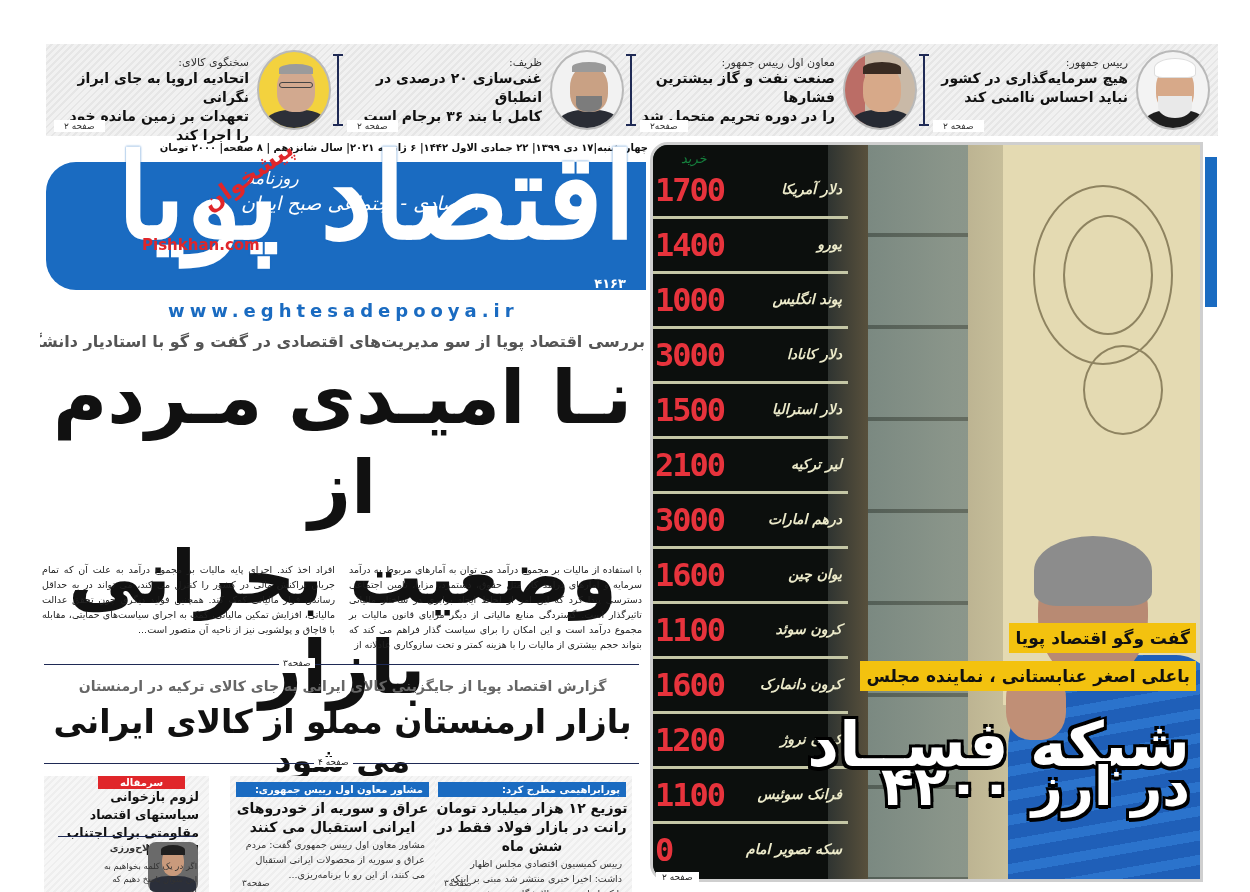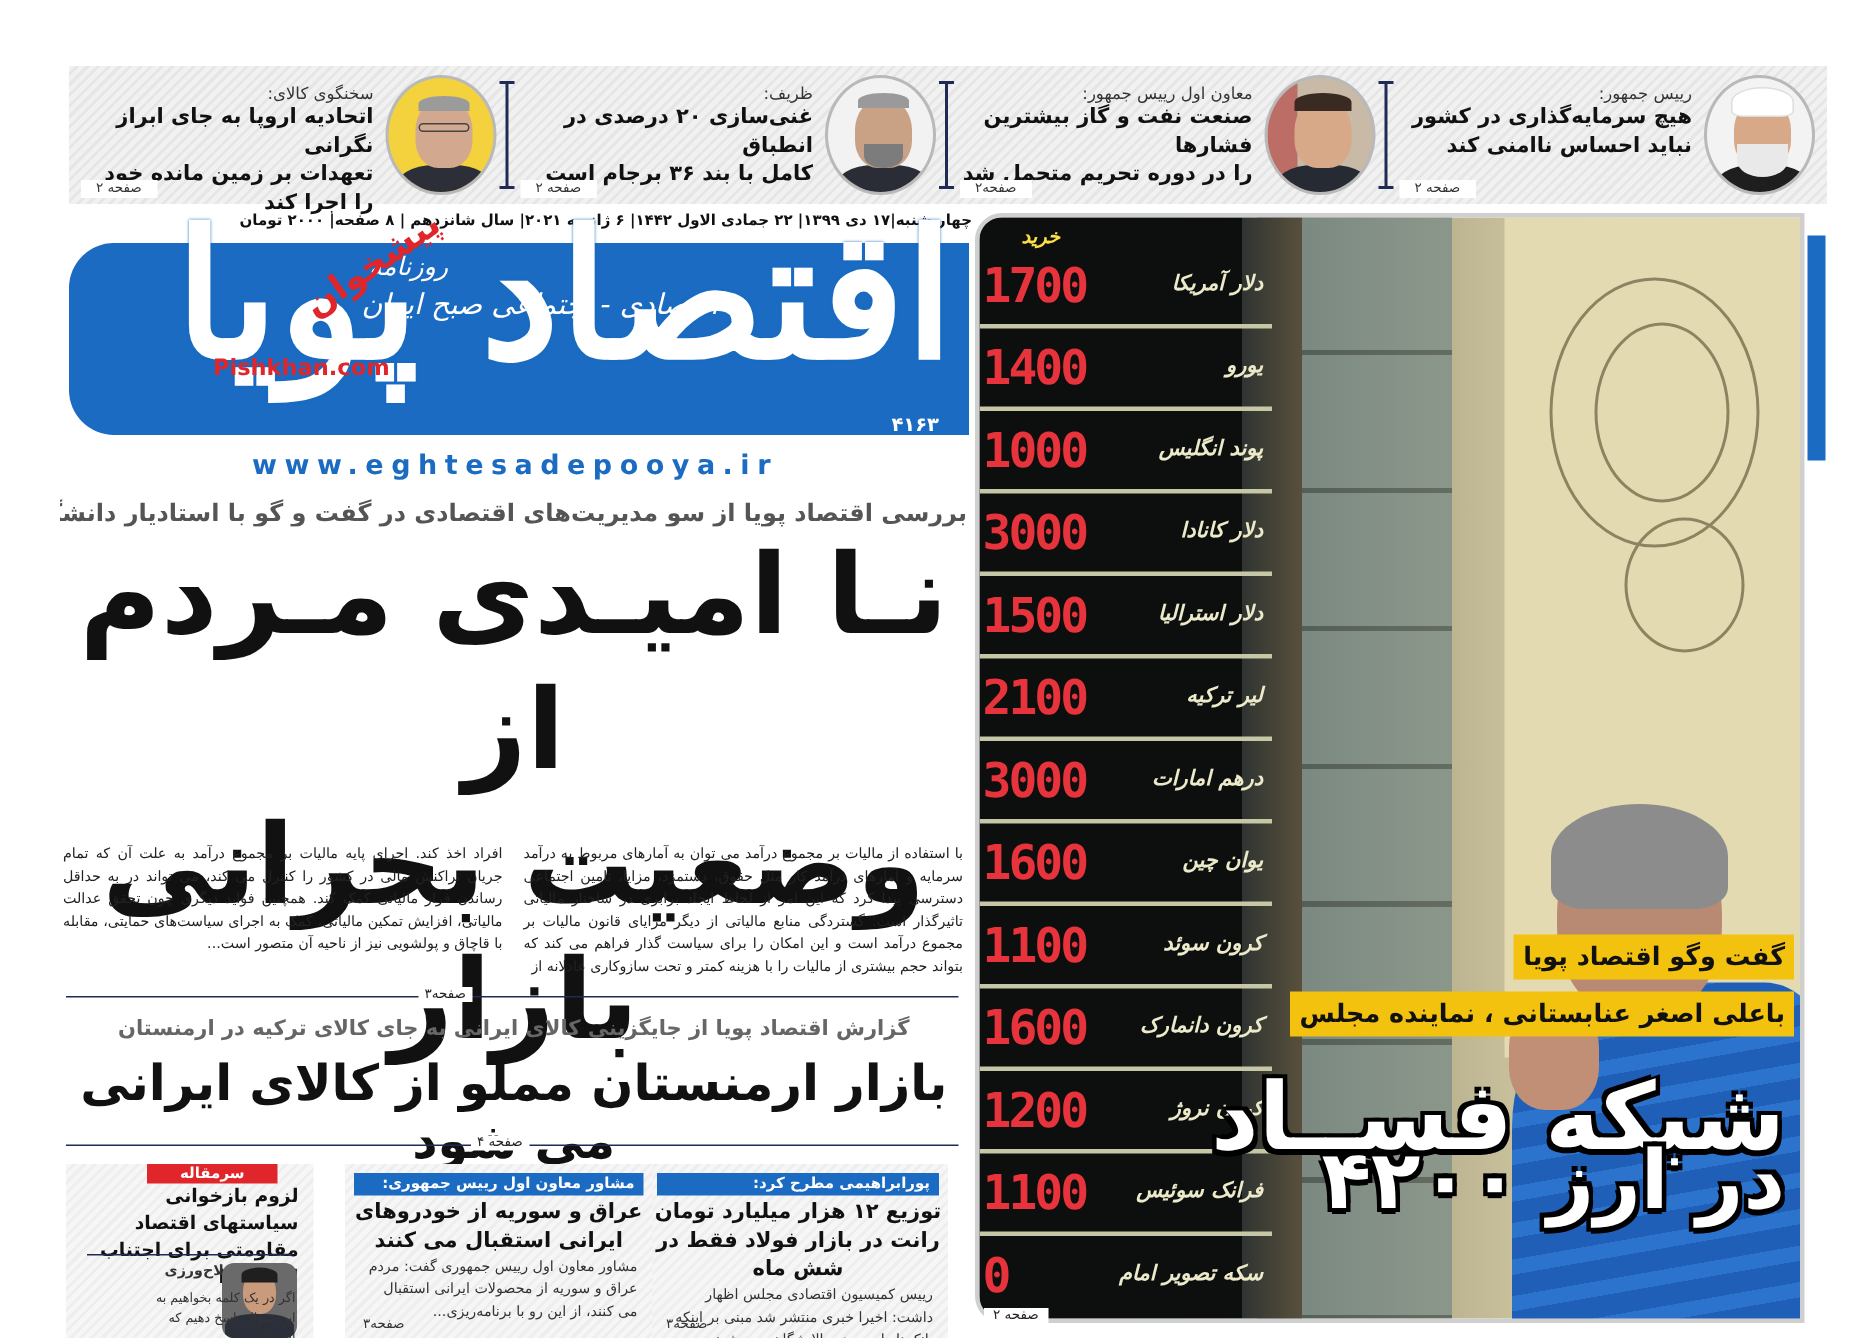--- a/index.html
+++ b/index.html
@@ -131,21 +131,21 @@
     background: linear-gradient(90deg, #2a3a36 0%, #3b4c47 30%, #b9b08f 55%, #d7cfa7 75%, #e5dcb5 100%);
     border: 3px solid #cfcfcf;
   }
   .photo-panel .frame-dark { position: absolute; left: 175px; top: 0; width: 40px; height: 100%; background: linear-gradient(90deg,#2f3431,#58503c); }
   .photo-panel .window { position: absolute; left: 185px; top: 0; width: 130px; height: 100%;
     background: repeating-linear-gradient(180deg, #7f8f89 0 88px, #4e5a54 88px 92px); opacity: .8; }
   .photo-panel .pillar { position: absolute; left: 350px; top: 0; width: 200px; height: 560px; background: #e4dab2; }
   .photo-panel .pillar .carve { position: absolute; border: 2px solid #8e8360; border-radius: 50%; }
 
   .board { position: absolute; left: 0; top: 0; width: 175px; height: 100%; background: #0c0f0d; }
-  .board .board-head { position: absolute; left: 28px; top: 6px; font-size: 13px; font-weight: bold; color: #fde047; font-style: italic; }
+  .board .board-head { position: absolute; left: 28px; top: 6px; font-size: 13px; font-weight: normal; color: #15803d; font-style: italic; }
   .board .row { position: absolute; left: 0; width: 195px; height: 52px; border-bottom: 3px solid #c5c7a6; }
   .board .row .value { position: absolute; left: 2px; top: 4px; font-family: "DejaVu Sans Mono", monospace; font-size: 32px; font-weight: bold; color: #e7333c; letter-spacing: -2px; }
   .board .row .name { position: absolute; right: 6px; top: 14px; font-size: 14px; font-weight: bold; color: #eceaca; font-style: italic; }
 
   .man { position: absolute; left: 335px; top: 395px; width: 220px; height: 345px; }
   .man .head { position: absolute; left: 50px; top: 0; width: 110px; height: 140px; border-radius: 50% 50% 45% 45%; background: #b88a73; }
   .man .hair { position: absolute; left: 46px; top: -4px; width: 118px; height: 70px; border-radius: 50% 50% 20% 20%; background: #8c8c8c; }
   .man .jacket { position: absolute; left: 20px; top: 115px; width: 210px; height: 240px; border-radius: 40% 20% 0 0;
     background: repeating-linear-gradient(170deg, #1f5fb8 0 14px, #2b73cc 14px 24px); }
   .man .hand { position: absolute; left: 18px; top: 130px; width: 60px; height: 70px; border-radius: 40%; background: #c08f76; }

